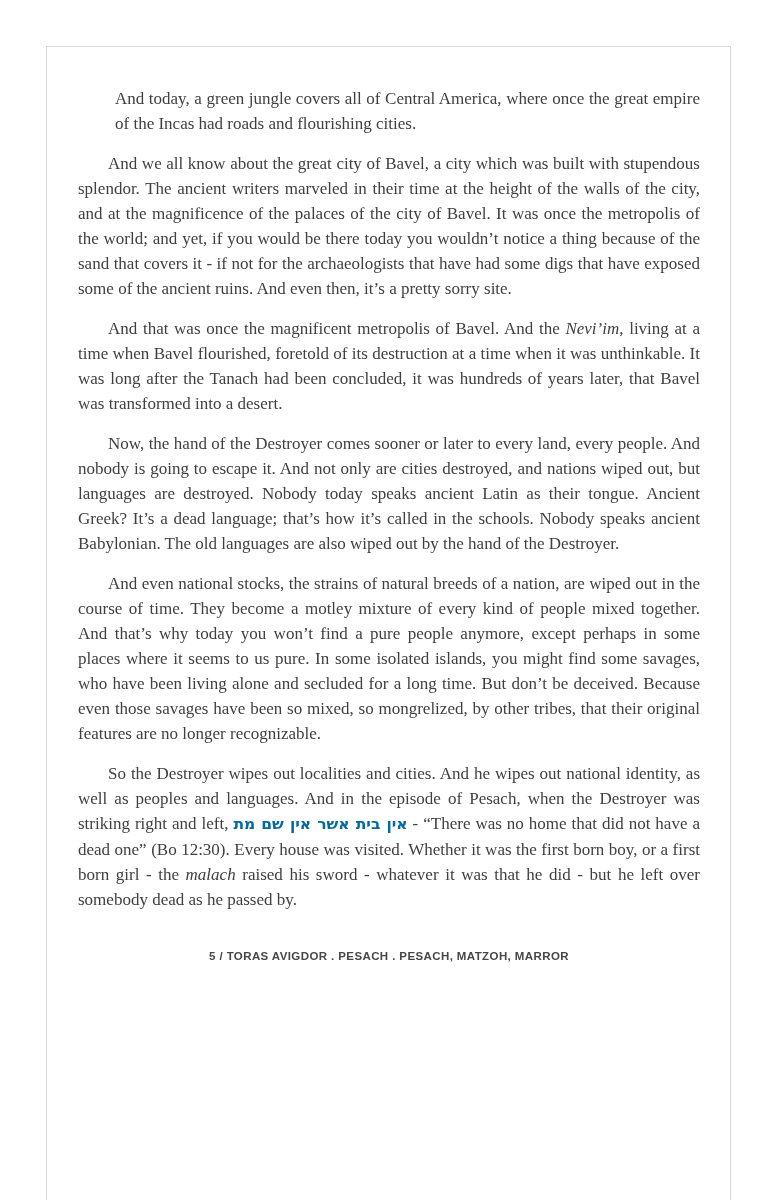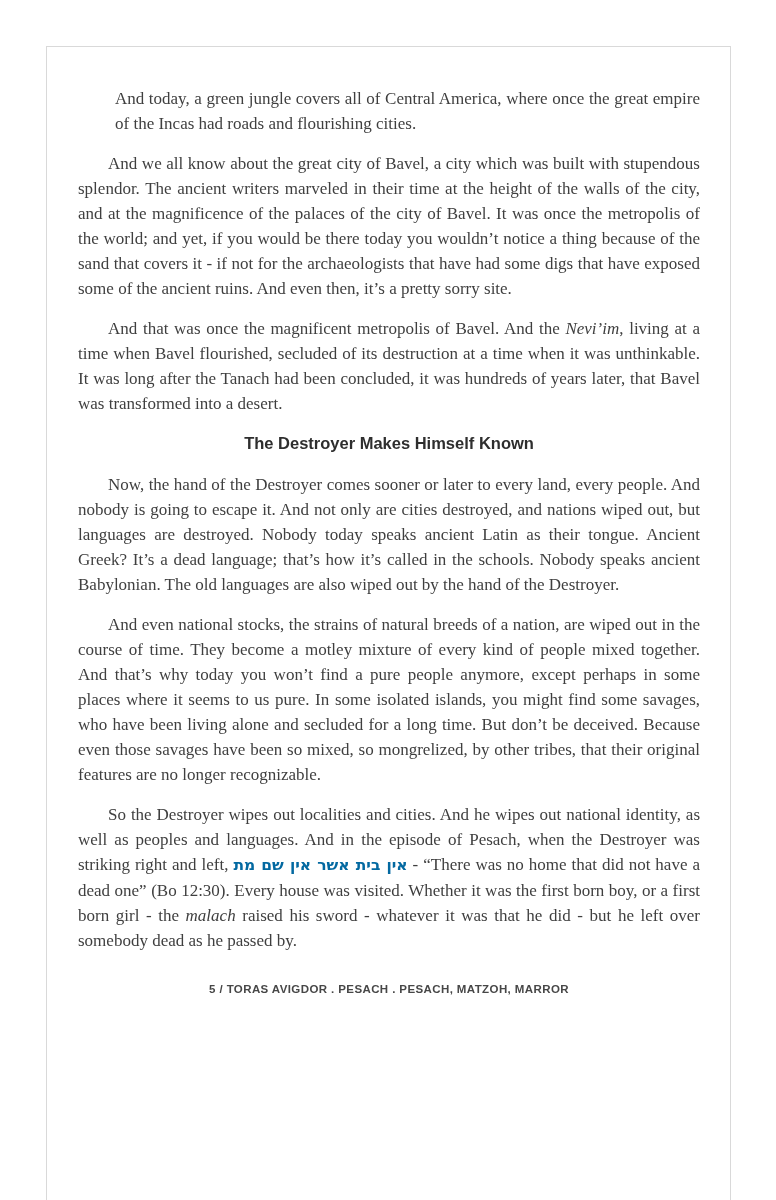--- a/index.html
+++ b/index.html
@@ -47,35 +47,34 @@
     text-align: center;
     margin: 14px 0 17px 0;
   }
   .page-footer {
     font-family: "Liberation Sans", sans-serif;
     font-size: 11.5px;
     font-weight: 700;
     letter-spacing: 0.4px;
     color: #474747;
     text-align: center;
-    margin-top: 30px;
+    margin-top: 38px;
   }
 </style>
 </head>
 <body>
 
 <div class="page">
 
   <p class="para continuation">And today, a green jungle covers all of Central America, where once the great empire of the Incas had roads and flourishing cities.</p>
 
   <p class="para">And we all know about the great city of Bavel, a city which was built with stupendous splendor. The ancient writers marveled in their time at the height of the walls of the city, and at the magnificence of the palaces of the city of Bavel. It was once the metropolis of the world; and yet, if you would be there today you wouldn’t notice a thing because of the sand that covers it - if not for the archaeologists that have had some digs that have exposed some of the ancient ruins. And even then, it’s a pretty sorry site.</p>
 
-  <p class="para"><span>And that was once the magnificent metropolis of Bavel. And the </span><i>Nevi’im</i><span>, living at a time when Bavel flourished, secluded of its destruction at a time when it was unthinkable. It was long after the Tanach had been concluded, it was hundreds of years later, that Bavel was transformed into a desert.</span></p>
+  <p class="para"><span>And that was once the magnificent metropolis of Bavel. And the </span><i>Nevi’im</i><span>, living at a time when Bavel flourished, foretold of its destruction at a time when it was unthinkable. It was long after the Tanach had been concluded, it was hundreds of years later, that Bavel was transformed into a desert.</span></p>
 
-  <h2 class="section-heading">The Destroyer Makes Himself Known</h2>
 
   <p class="para">Now, the hand of the Destroyer comes sooner or later to every land, every people. And nobody is going to escape it. And not only are cities destroyed, and nations wiped out, but languages are destroyed. Nobody today speaks ancient Latin as their tongue. Ancient Greek? It’s a dead language; that’s how it’s called in the schools. Nobody speaks ancient Babylonian. The old languages are also wiped out by the hand of the Destroyer.</p>
 
   <p class="para">And even national stocks, the strains of natural breeds of a nation, are wiped out in the course of time. They become a motley mixture of every kind of people mixed together. And that’s why today you won’t find a pure people anymore, except perhaps in some places where it seems to us pure. In some isolated islands, you might find some savages, who have been living alone and secluded for a long time. But don’t be deceived. Because even those savages have been so mixed, so mongrelized, by other tribes, that their original features are no longer recognizable.</p>
 
   <p class="para"><span>So the Destroyer wipes out localities and cities. And he wipes out national identity, as well as peoples and languages. And in the episode of Pesach, when the Destroyer was striking right and left, </span><span class="hebrew">אין בית אשר אין שם מת</span><span> - “There was no home that did not have a dead one” (Bo 12:30). Every house was visited. Whether it was the first born boy, or a first born girl - the </span><i>malach</i><span> raised his sword - whatever it was that he did - but he left over somebody dead as he passed by.</span></p>
 
   <div class="page-footer">5 / TORAS AVIGDOR . PESACH . PESACH, MATZOH, MARROR</div>
 
 </div>

